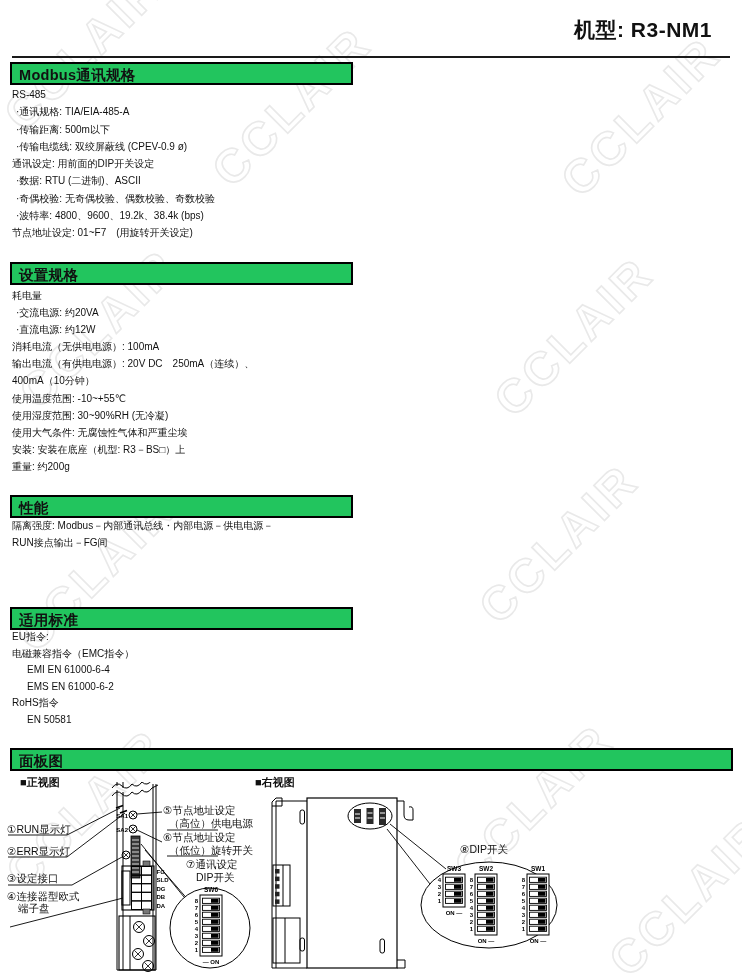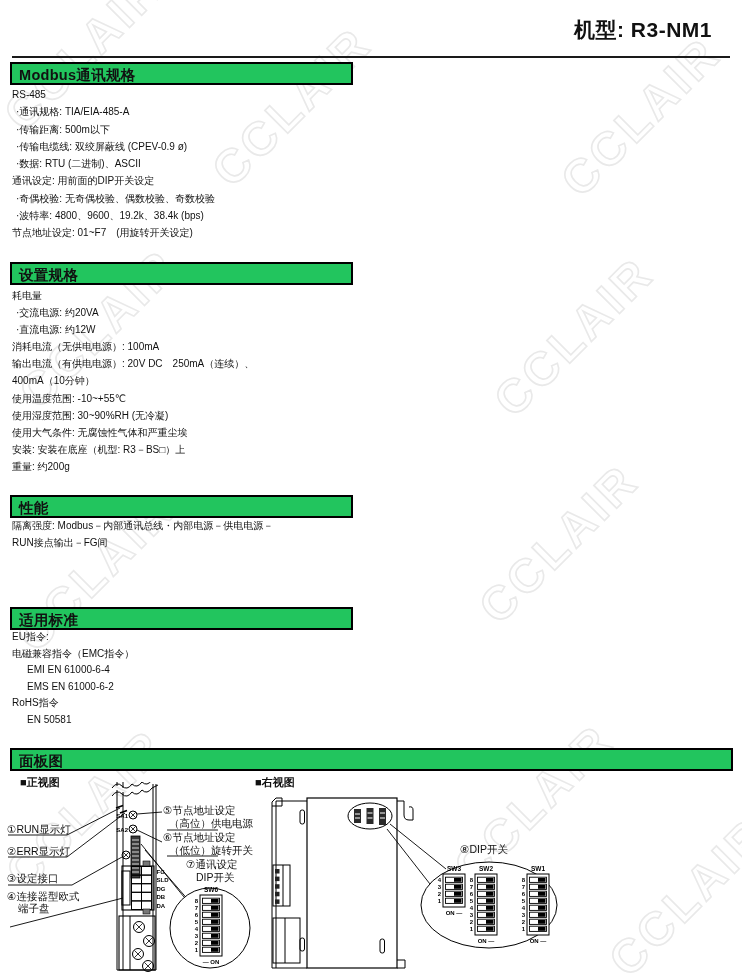--- a/index.html
+++ b/index.html
@@ -66,22 +66,22 @@
   <div class="content">
     <div class="model">机型: R3-NM1</div>
     <div class="toprule"></div>
 
     <div class="secbox" style="top:62px">Modbus通讯规格</div>
     <div class="tblock" style="top:86px;line-height:17.3px">
       <div class="ln">RS-485</div>
       <div class="ln b">·通讯规格: TIA/EIA-485-A</div>
       <div class="ln b">·传输距离: 500m以下</div>
       <div class="ln b">·传输电缆线: 双绞屏蔽线 (CPEV-0.9 ø)</div>
+      <div class="ln">通讯设定: 用前面的DIP开关设定</div>
       <div class="ln b">·数据: RTU (二进制)、ASCII</div>
-      <div class="ln">通讯设定: 用前面的DIP开关设定</div>
       <div class="ln b">·奇偶校验: 无奇偶校验、偶数校验、奇数校验</div>
       <div class="ln b">·波特率: 4800、9600、19.2k、38.4k (bps)</div>
       <div class="ln">节点地址设定: 01~F7　(用旋转开关设定)</div>
     </div>
 
     <div class="secbox" style="top:262px">设置规格</div>
     <div class="tblock" style="top:287px;line-height:17.1px">
       <div class="ln">耗电量</div>
       <div class="ln b">·交流电源: 约20VA</div>
       <div class="ln b">·直流电源: 约12W</div>

